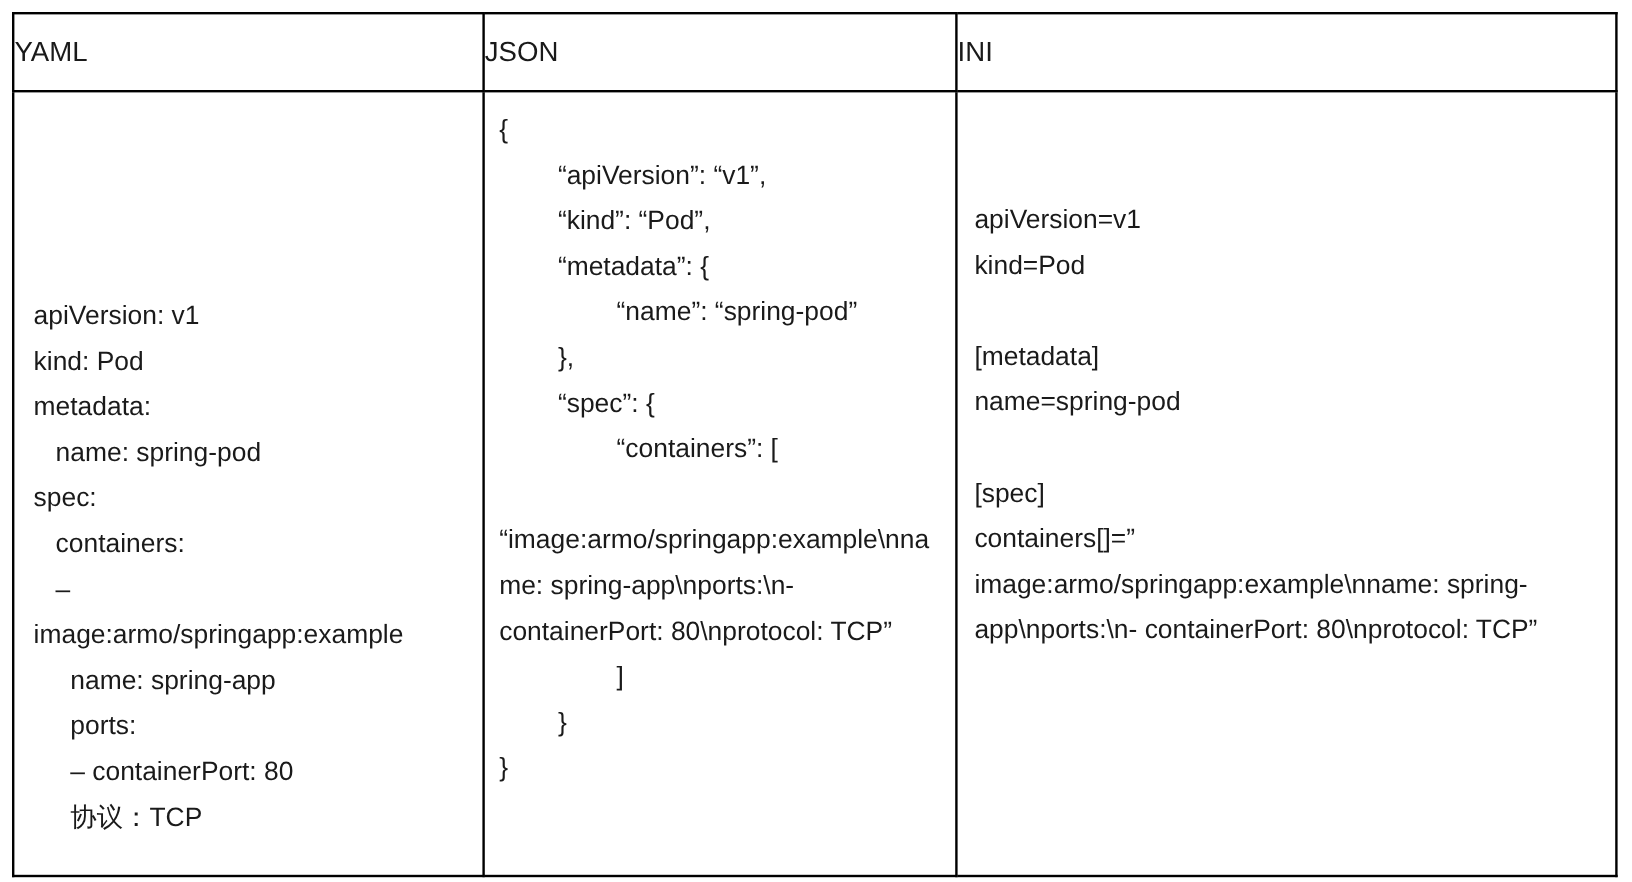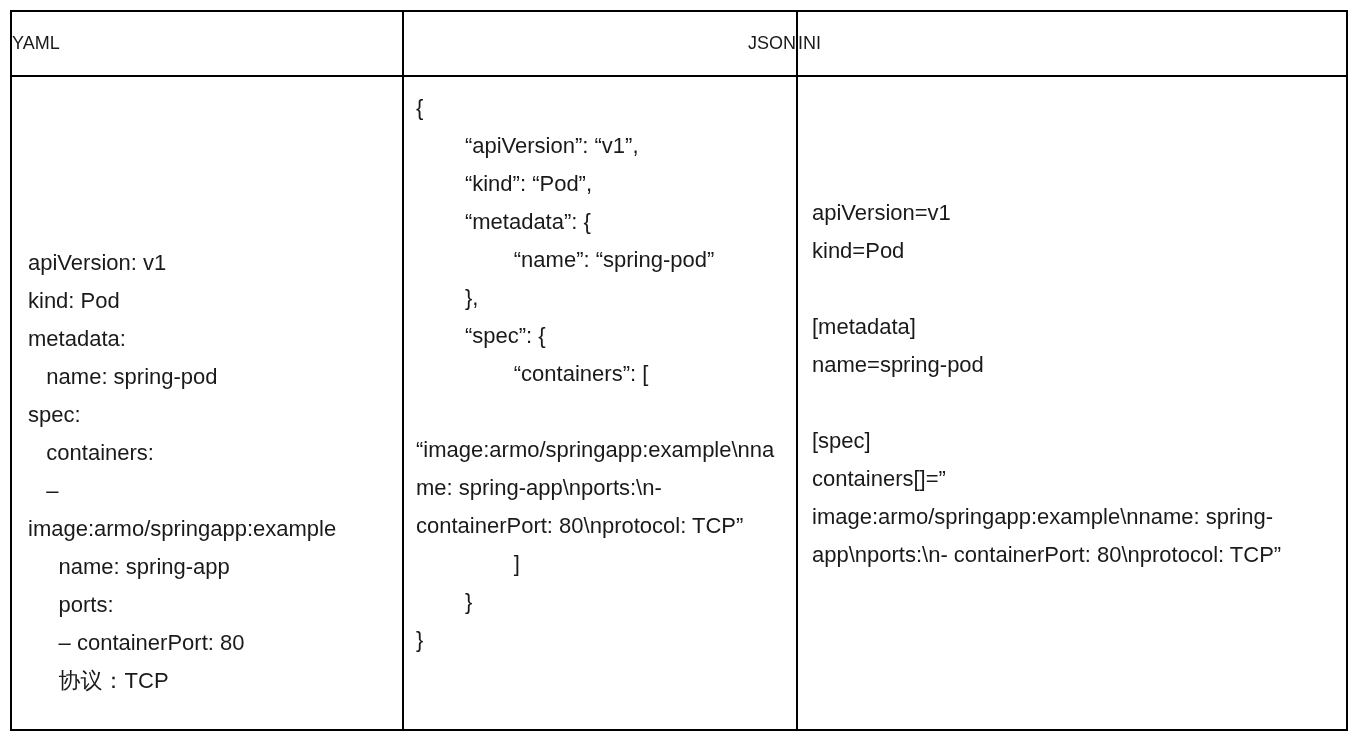--- a/index.html
+++ b/index.html
@@ -41,21 +41,21 @@
   }
 
   
   col.col-yaml { width: 392px; }
   col.col-json { width: 394px; }
   col.col-ini  { width: 550px; }
 
   
   .header-cell {
     height: 63px;
-    font-size: 18px;
+    font-size: 23px;
     font-weight: 400;
     text-align: left;
     padding: 0 0 0 16px;
     line-height: 63px;
     white-space: nowrap;
   }
 
   
   .body-cell {
     height: 652px;
@@ -82,38 +82,38 @@
 
   
   .cell-json .code-block {
     padding: 0 8px 0 12px;
     margin-top: 12px;
   }
 
   
   .cell-ini .code-block {
     padding: 0 26px 0 14px;
-    margin-top: 117px;
+    margin-top: 87px;
   }
 </style>
 </head>
 <body style="color: rgb(26, 26, 26); background: rgb(255, 255, 255);">
 
 <div class="page">
 
   <table class="compare-table">
     <colgroup>
       <col class="col-yaml">
       <col class="col-json">
       <col class="col-ini">
     </colgroup>
     <thead>
       <tr>
         <th class="header-cell" style="border-color: rgb(0, 0, 0);">YAML</th>
-        <th class="header-cell" style="border-color: rgb(0, 0, 0); text-align: right;">JSON</th>
+        <th class="header-cell" style="border-color: rgb(0, 0, 0);">JSON</th>
         <th class="header-cell" style="border-color: rgb(0, 0, 0); margin-top: 33px;">INI</th>
       </tr>
     </thead>
     <tbody>
       <tr>
         <td class="body-cell cell-yaml" style="border-color: rgb(0, 0, 0);">
           <pre class="code-block">apiVersion: v1
 kind: Pod
 metadata:
    name: spring-pod

